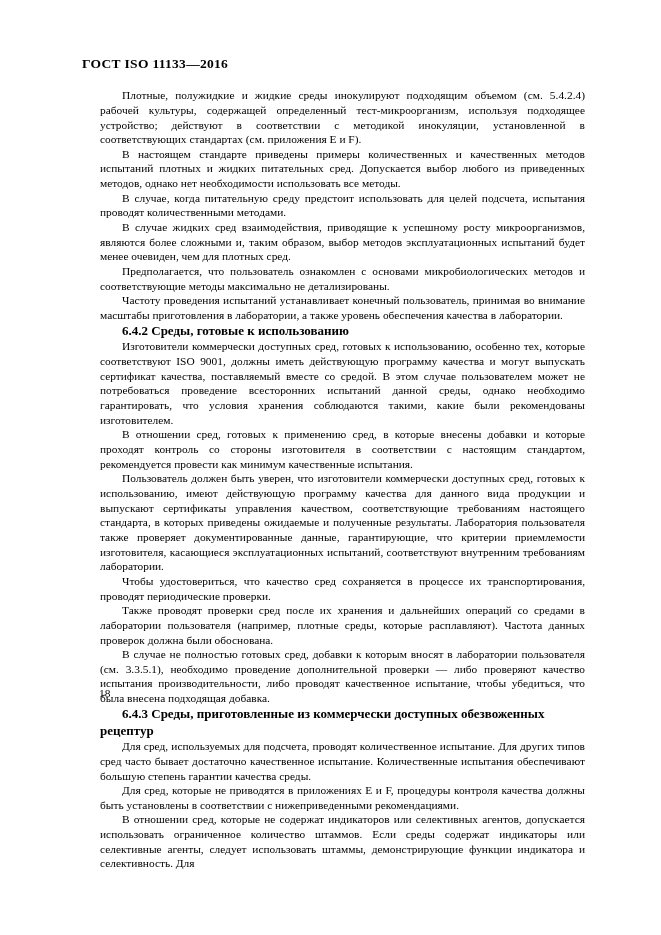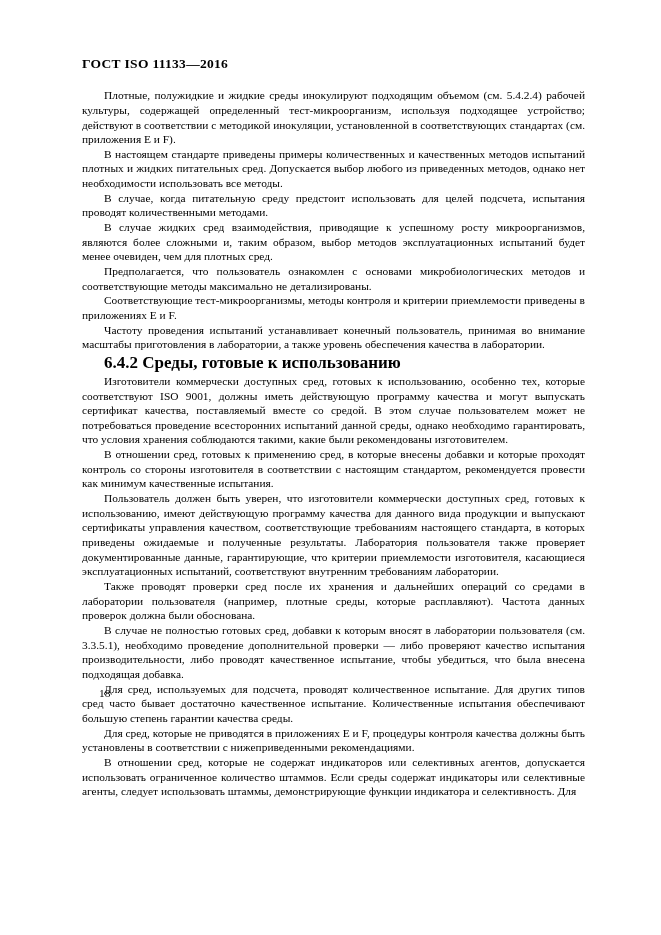--- a/index.html
+++ b/index.html
@@ -30,28 +30,29 @@
     font-weight: bold;
     letter-spacing: 0.3px;
     margin: 0 0 16px 0;
     line-height: 1.2;
   }
   .body-text {
     font-size: 11.4px;
     line-height: 1.285;
     text-align: justify;
     text-justify: inter-word;
+    margin-left: 18px;
   }
   .body-text p {
     margin: 0;
     text-indent: 22px;
     hyphens: auto;
   }
   .heading {
-    font-size: 17px;
+    font-size: 13px;
     font-weight: bold;
     margin: 0;
     text-indent: 22px;
     text-align: left;
   }
   .page-number {
     position: absolute;
     left: 99px;
     bottom: 28px;
     font-size: 11.4px;
@@ -64,28 +65,29 @@
 <div class="page">
 
   <div class="doc-header">ГОСТ ISO 11133—2016</div>
 
   <div class="body-text">
     <p>Плотные, полужидкие и жидкие среды инокулируют подходящим объемом (см. 5.4.2.4) рабочей культуры, содержащей определенный тест-микроорганизм, используя подходящее устройство; действуют в соответствии с методикой инокуляции, установленной в соответствующих стандартах (см. приложения Е и F).</p>
     <p>В настоящем стандарте приведены примеры количественных и качественных методов испытаний плотных и жидких питательных сред. Допускается выбор любого из приведенных методов, однако нет необходимости использовать все методы.</p>
     <p>В случае, когда питательную среду предстоит использовать для целей подсчета, испытания проводят количественными методами.</p>
     <p>В случае жидких сред взаимодействия, приводящие к успешному росту микроорганизмов, являются более сложными и, таким образом, выбор методов эксплуатационных испытаний будет менее очевиден, чем для плотных сред.</p>
     <p>Предполагается, что пользователь ознакомлен с основами микробиологических методов и соответствующие методы максимально не детализированы.</p>
-    <p>Соответствующие тест-микроорганизмы, методы контроля и критерии приемлемости приведены в приложениях Е и F.</p>
     <p>Частоту проведения испытаний устанавливает конечный пользователь, принимая во внимание масштабы приготовления в лаборатории, а также уровень обеспечения качества в лаборатории.</p>
     <p class="heading">6.4.2 Среды, готовые к использованию</p>
     <p>Изготовители коммерчески доступных сред, готовых к использованию, особенно тех, которые соответствуют ISO 9001, должны иметь действующую программу качества и могут выпускать сертификат качества, поставляемый вместе со средой. В этом случае пользователем может не потребоваться проведение всесторонних испытаний данной среды, однако необходимо гарантировать, что условия хранения соблюдаются такими, какие были рекомендованы изготовителем.</p>
     <p>В отношении сред, готовых к применению сред, в которые внесены добавки и которые проходят контроль со стороны изготовителя в соответствии с настоящим стандартом, рекомендуется провести как минимум качественные испытания.</p>
     <p>Пользователь должен быть уверен, что изготовители коммерчески доступных сред, готовых к использованию, имеют действующую программу качества для данного вида продукции и выпускают сертификаты управления качеством, соответствующие требованиям настоящего стандарта, в которых приведены ожидаемые и полученные результаты. Лаборатория пользователя также проверяет документированные данные, гарантирующие, что критерии приемлемости изготовителя, касающиеся эксплуатационных испытаний, соответствуют внутренним требованиям лаборатории.</p>
+    <p>Чтобы удостовериться, что качество сред сохраняется в процессе их транспортирования, проводят периодические проверки.</p>
     <p>Также проводят проверки сред после их хранения и дальнейших операций со средами в лаборатории пользователя (например, плотные среды, которые расплавляют). Частота данных проверок должна были обоснована.</p>
     <p>В случае не полностью готовых сред, добавки к которым вносят в лаборатории пользователя (см. 3.3.5.1), необходимо проведение дополнительной проверки — либо проверяют качество испытания производительности, либо проводят качественное испытание, чтобы убедиться, что была внесена подходящая добавка.</p>
+    <p class="heading">6.4.3 Среды, приготовленные из коммерчески доступных обезвоженных рецептур</p>
     <p>Для сред, используемых для подсчета, проводят количественное испытание. Для других типов сред часто бывает достаточно качественное испытание. Количественные испытания обеспечивают большую степень гарантии качества среды.</p>
     <p>Для сред, которые не приводятся в приложениях Е и F, процедуры контроля качества должны быть установлены в соответствии с нижеприведенными рекомендациями.</p>
     <p>В отношении сред, которые не содержат индикаторов или селективных агентов, допускается использовать ограниченное количество штаммов. Если среды содержат индикаторы или селективные агенты, следует использовать штаммы, демонстрирующие функции индикатора и селективность. Для</p>
   </div>
 
   <div class="page-number">18</div>
 
 </div>
 
 </body></html>

